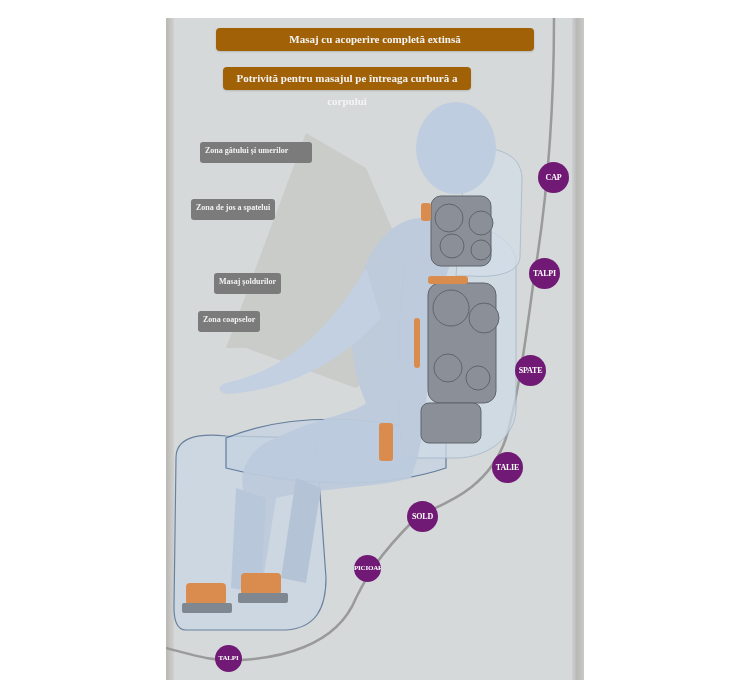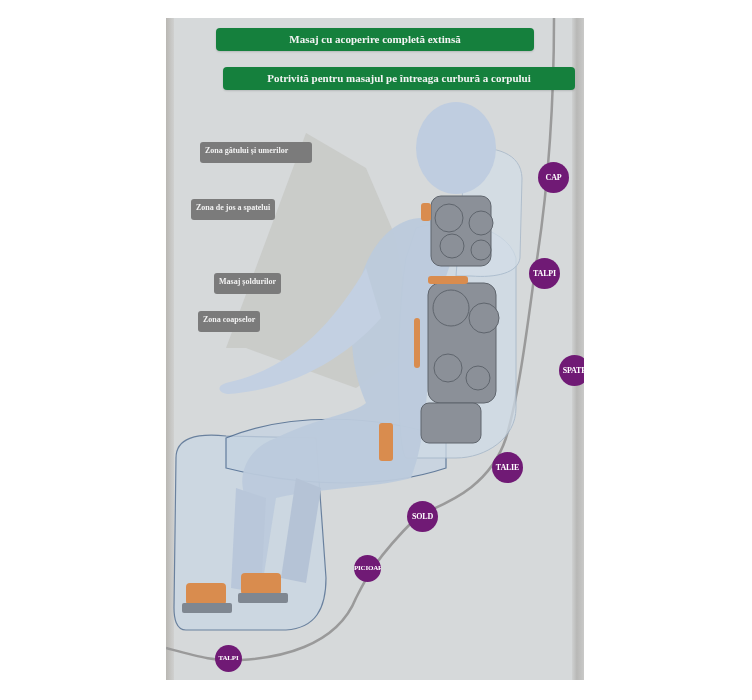--- a/index.html
+++ b/index.html
@@ -4,26 +4,26 @@
   <style>
     html, body { margin: 0; padding: 0; background: #ffffff; }
     body { width: 752px; height: 700px; position: relative; overflow: hidden; font-family: "Liberation Serif", serif; }
     .panel {
       position: absolute; left: 166px; top: 18px; width: 418px; height: 662px;
       background: #d6d9da; overflow: hidden;
     }
     .panel-edge-l { position:absolute; left:0; top:0; width:8px; height:100%; background: linear-gradient(90deg,#b9b7b3,#cfd0cf); }
     .panel-edge-r { position:absolute; right:0; top:0; width:12px; height:100%; background: linear-gradient(90deg,#cfd1d1,#b8b8b6 40%,#c9c9c8); }
     .banner {
-      position: absolute; background: #15803d; color: #f4f4f4; border-radius: 4px;
+      position: absolute; background: #a16207; color: #f4f4f4; border-radius: 4px;
       font-weight: bold; font-size: 11px; text-align: center; line-height: 23px; height: 23px;
       box-shadow: 0 1px 2px rgba(0,0,0,0.15);
     }
     .banner.b1 { left: 50px; top: 10px; width: 318px; }
-    .banner.b2 { left: 57px; top: 49px; width: 352px; }
+    .banner.b2 { left: 57px; top: 49px; width: 248px; }
     .zone {
       position: absolute; background: #7b7b7b; color: #f2f2f2; border-radius: 3px;
       font-size: 8px; font-weight: bold; height: 21px; line-height: 17px; padding: 0 5px; white-space: nowrap;
     }
     .dot {
       position: absolute; width: 27px; height: 27px; border-radius: 50%; background: #701a75;
       color: #fff; font-size: 7px; font-weight: bold; text-align: center; line-height: 27px; letter-spacing: -0.2px;
       overflow: hidden;
     }
     .dot.big { width: 31px; height: 31px; line-height: 31px; font-size: 8px; }
@@ -85,18 +85,18 @@
   <div class="banner b1">Masaj cu acoperire completă extinsă</div>
   <div class="banner b2">Potrivită pentru masajul pe întreaga curbură a corpului</div>
 
   <div class="zone" style="left:34px; top:124px; width:102px;">Zona gâtului și umerilor</div>
   <div class="zone" style="left:25px; top:181px;">Zona de jos a spatelui</div>
   <div class="zone" style="left:48px; top:255px;">Masaj șoldurilor</div>
   <div class="zone" style="left:7px; top:293px;margin-left:25px;">Zona coapselor</div>
 
   <div class="dot big" style="left:372px; top:144px;">CAP</div>
   <div class="dot big" style="left:363px; top:240px;">TALPI</div>
-  <div class="dot big" style="left:349px; top:337px;margin-left:44px;">SPATE</div>
+  <div class="dot big" style="left:349px; top:337px;">SPATE</div>
   <div class="dot big" style="left:326px; top:434px;">TALIE</div>
   <div class="dot big" style="left:241px; top:483px;">SOLD</div>
   <div class="dot" style="left:188px; top:537px;">PICIOARE</div>
   <div class="dot" style="left:49px; top:627px;">TALPI</div>
 </div>
 
 </body></html>

